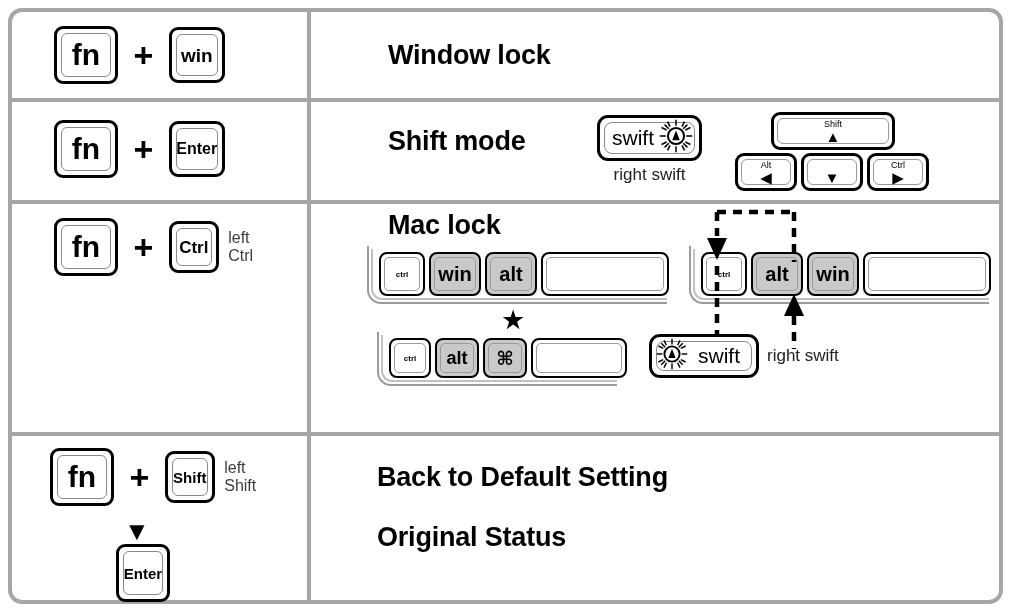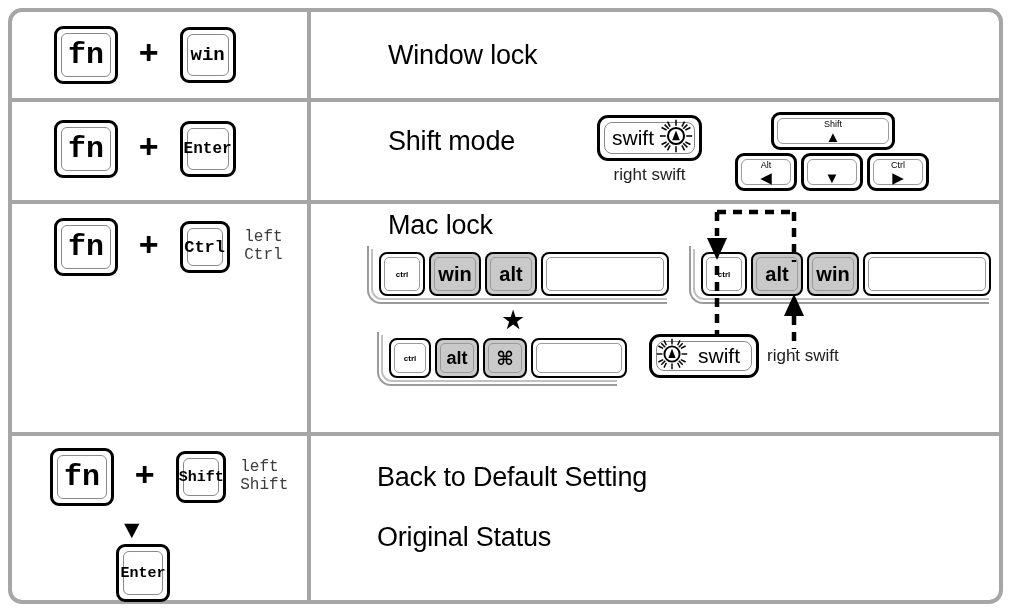--- a/index.html
+++ b/index.html
@@ -5,21 +5,21 @@
   html,body{margin:0;padding:0;background:#fff;}
   body{width:1013px;height:614px;position:relative;overflow:hidden;
        font-family:"Liberation Sans","DejaVu Sans",sans-serif;color:#000;}
 
   
   .table-frame{position:absolute;left:8px;top:8px;width:995px;height:596px;
     border:4px solid #a6a6a6;border-radius:14px;box-sizing:border-box;background:#fff;}
   .row{position:absolute;left:0;right:0;box-sizing:border-box;}
   .row-sep{position:absolute;left:0;right:0;height:4px;background:#a6a6a6;}
   .col-div{position:absolute;top:0;bottom:0;width:4px;background:#a6a6a6;left:295px;}
-  .cell-left{position:absolute;left:0;top:0;width:305px;bottom:0;font-family:Liberation Mono, monospace;}
+  .cell-left{position:absolute;left:0;top:0;width:305px;bottom:0;}
   .cell-right{position:absolute;left:299px;top:0;right:0;bottom:0;}
 
   
   .key{position:relative;display:inline-block;vertical-align:middle;
        border:3px solid #000;border-radius:9px;background:#fff;box-sizing:border-box;}
   .key .inner{position:absolute;left:4px;top:4px;right:4px;bottom:4px;
        border:1.5px solid #8a8a8a;border-radius:6px;box-sizing:border-box;}
   .key .lbl{position:absolute;left:0;right:0;top:50%;transform:translateY(-50%);
        text-align:center;font-weight:700;line-height:1;z-index:2;}
 
@@ -29,21 +29,21 @@
   .k-sq .lbl{font-size:19px;}
   .k-sm{width:50px;height:52px;}
   .k-sm .lbl{font-size:17px;}
 
   .plus{display:inline-block;vertical-align:middle;font-size:34px;font-weight:800;
         margin:0 11px;line-height:1;}
   .annot{display:inline-block;vertical-align:middle;margin-left:5px;
          font-size:16px;line-height:1.12;color:#3d3d3d;}
 
   
-  .heading{font-size:27px;font-weight:400;letter-spacing:-.2px;}
+  .heading{font-size:27px;font-weight:700;letter-spacing:-.2px;}
   .sub-lbl{font-size:17px;color:#222;}
 
   
   .swift{position:relative;border:3px solid #000;border-radius:11px;background:#fff;
          box-sizing:border-box;display:flex;align-items:center;}
   .swift .inner{position:absolute;left:4px;top:4px;right:4px;bottom:4px;
          border:1.5px solid #8a8a8a;border-radius:8px;box-sizing:border-box;}
   .swift .txt{position:relative;z-index:2;font-size:21px;font-weight:400;}
   .sun{position:relative;z-index:3;flex:0 0 auto;}
 

